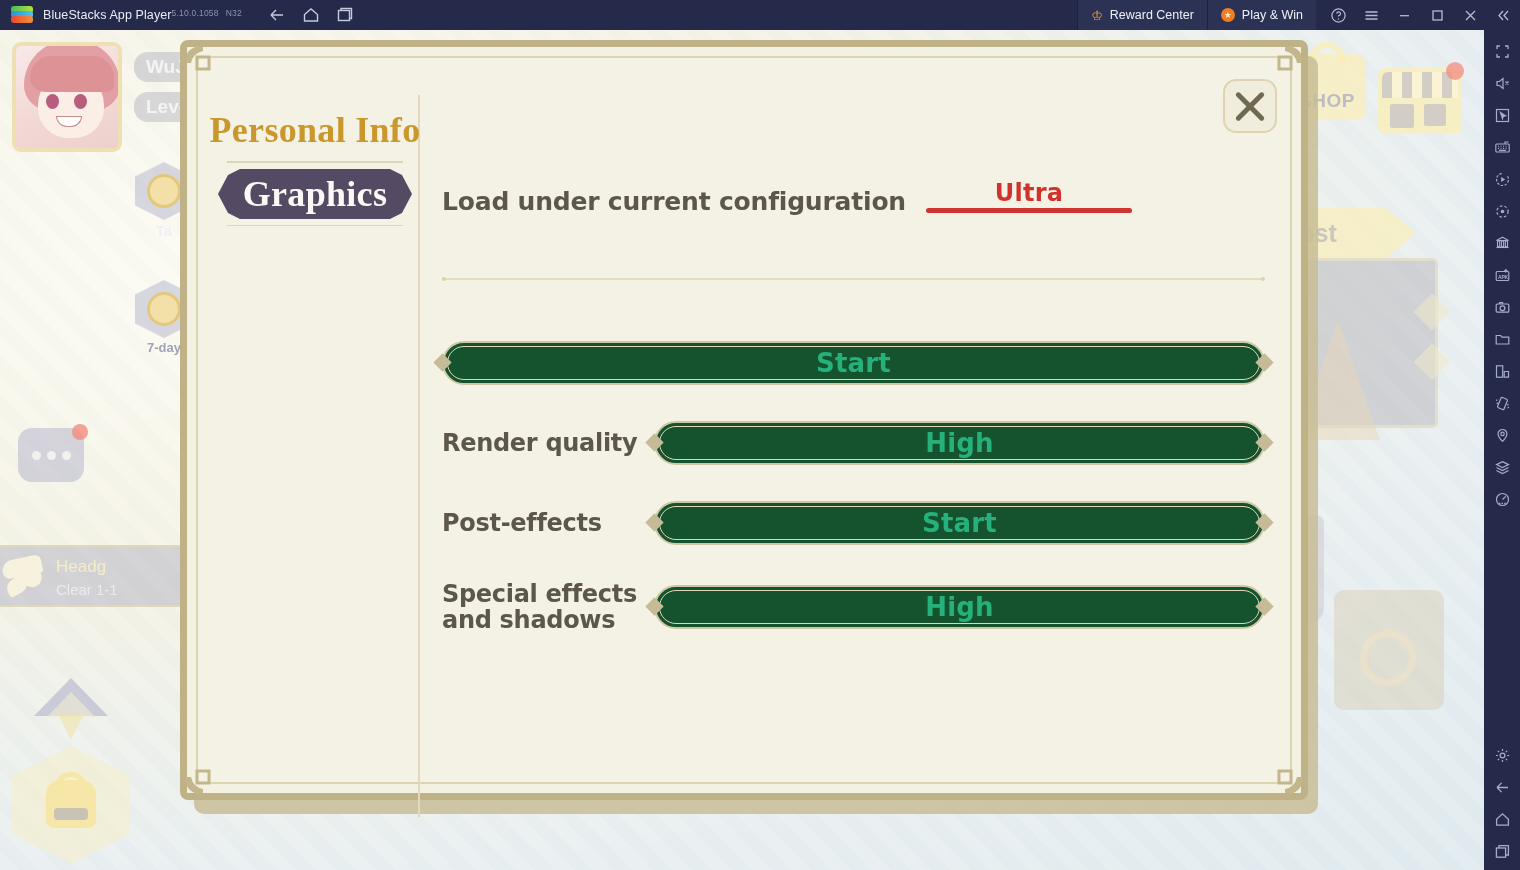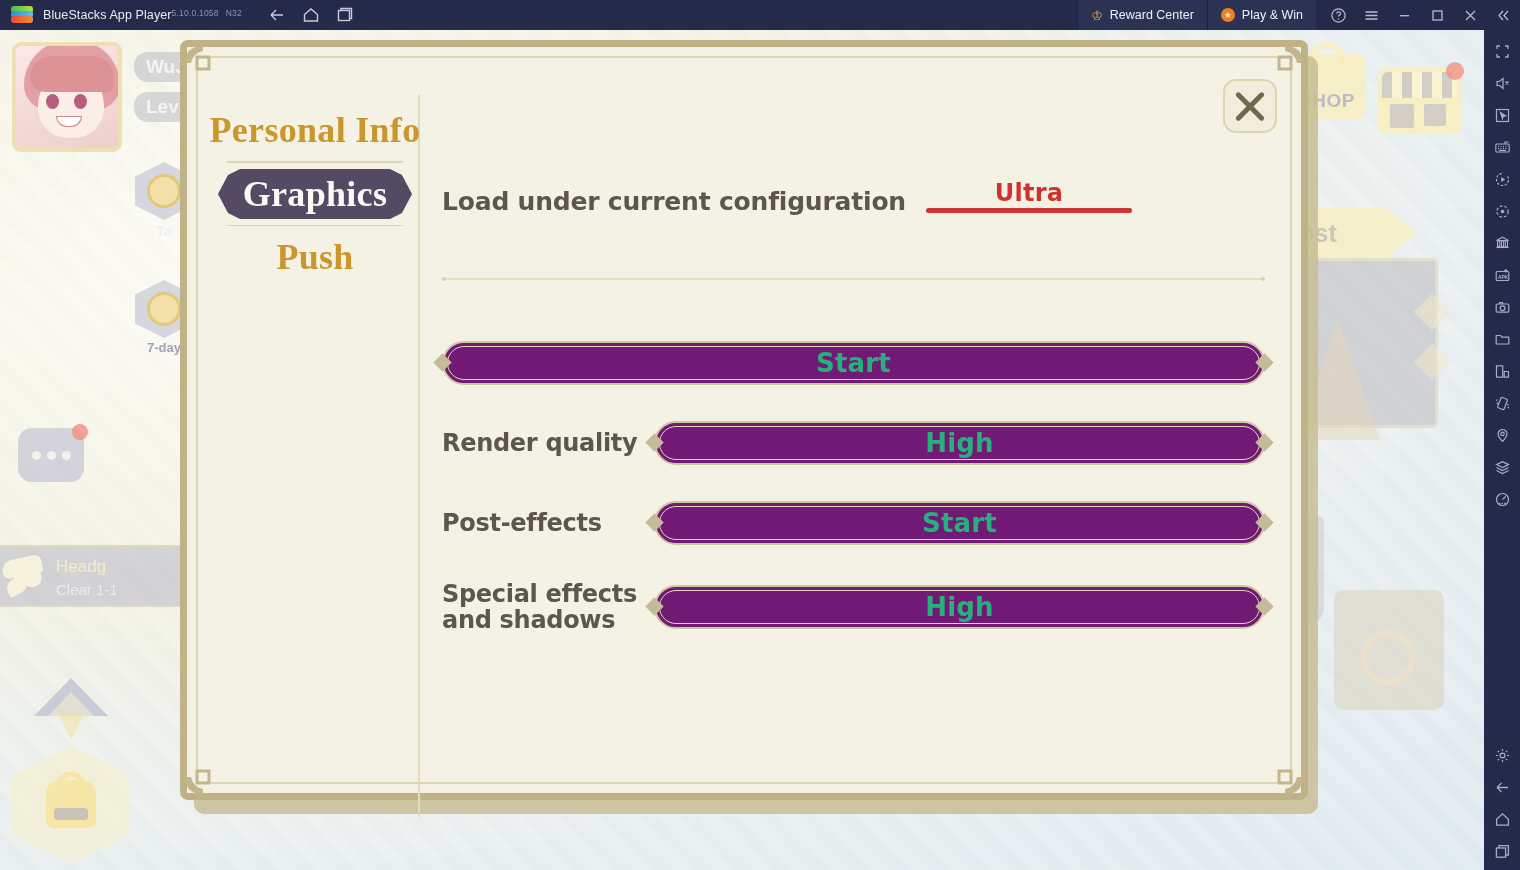--- a/index.html
+++ b/index.html
@@ -469,21 +469,21 @@
     display: flex; align-items: center; margin-bottom: 36px;
   }
   .opt-label {
     width: 212px; flex: 0 0 auto;
     font-family: "DejaVu Sans", sans-serif;
     font-size: 24px; font-weight: bold; color: #5d564c;
     line-height: 26px; letter-spacing: -.3px;
   }
   .opt-btn {
     position: relative; flex: 1 1 auto; height: 44px;
-    background: #701a75;
+    background: #14532d;
     border: 2px solid #cfc6a6;
     border-radius: 22px;
     display: flex; align-items: center; justify-content: center;
     cursor: pointer;
   }
   .opt-btn:before {
     content: ""; position: absolute; inset: 3px;
     border: 1px solid #dfd7ba; border-radius: 18px;
     pointer-events: none;
   }
@@ -645,23 +645,20 @@
         <div class="nav-item">
           <span class="nav-label">Personal Info</span>
         </div>
         <div class="nav-sep"></div>
         <div class="nav-sep"></div>
         <div class="nav-item active">
           <span class="nav-plate"></span>
           <span class="nav-label">Graphics</span>
         </div>
         <div class="nav-sep"></div>
-        <div class="nav-item">
-          <span class="nav-label">Push</span>
-        </div>
       </div>
 
       <div class="dlg-vline"></div>
 
       <div class="dlg-main">
 
         <div class="cfg-row">
           <div class="cfg-label">Load under current configuration</div>
           <div class="cfg-valwrap">
             <span class="cfg-val">Ultra</span>

